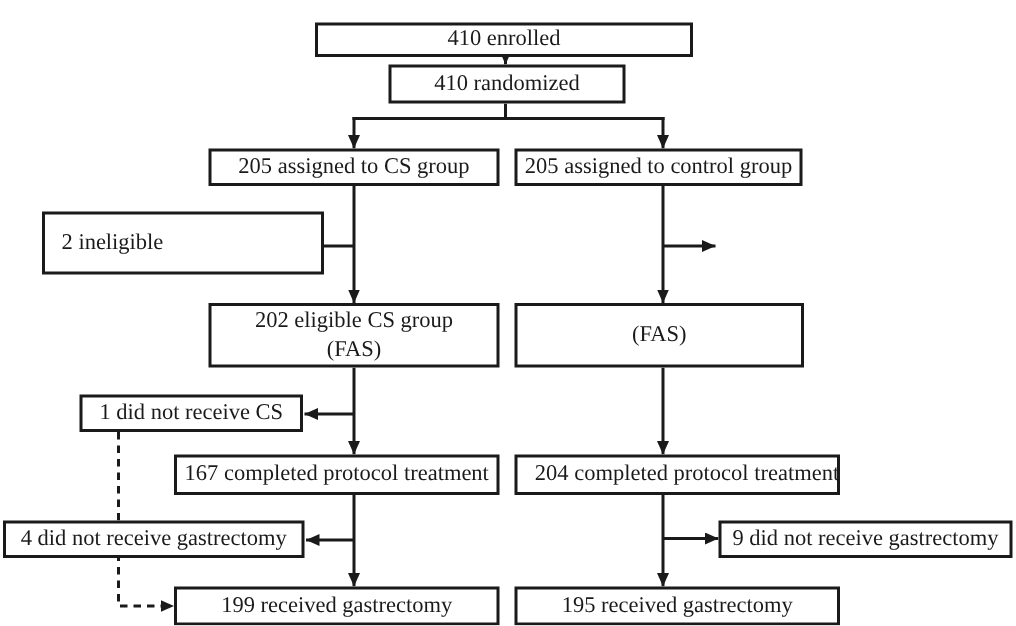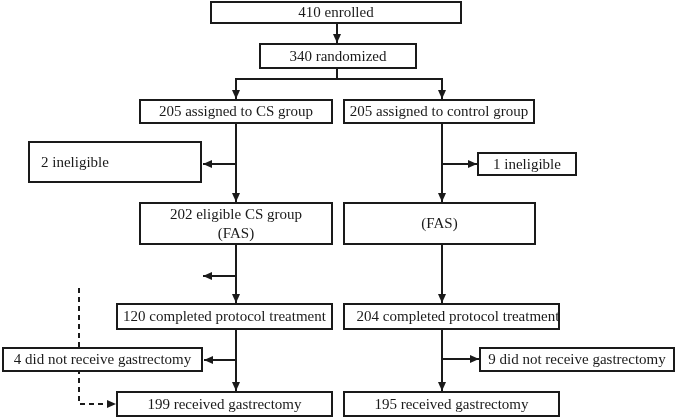--- a/index.html
+++ b/index.html
@@ -93,56 +93,56 @@
       </g>
       <g>
         <line x1="442" y1="359" x2="479" y2="359" marker-end="url(#ah)"></line>
       </g>
       <g>
         <path d="M79,288 V404 H116" stroke-dasharray="5 4" marker-end="url(#ah)"></path>
       </g>
     </g>
   </svg>
 
-  <div class="box" style="left:210px; top:1px; width:252px; height:23px;">
+  <div class="box" style="left:210px; top:15px; width:252px; height:23px;">
     <span>410 enrolled</span>
   </div>
 
   <div class="box" style="left:259px; top:43px; width:158px; height:26px;">
-    <span>340 randomized</span>
+    <span>410 randomized</span>
   </div>
 
   <div class="box" style="left:139px; top:99px; width:194px; height:25px;">
     <span>205 assigned to CS group</span>
   </div>
 
   <div class="box" style="left:343px; top:99px; width:192px; height:25px;">
     <span>205 assigned to control group</span>
   </div>
 
-  <div class="box left-align" style="left:28px; top:141px; width:174px; height:42px;">
+  <div class="box left-align" style="left:28px; top:141px; width:188px; height:42px;">
     <span>2 ineligible</span>
   </div>
 
-  <div class="box" style="left:477px; top:152px; width:100px; height:24px;">
-    <span>1 ineligible</span>
-  </div>
 
   <div class="box" style="left:139px; top:202px; width:194px; height:43px;">
     <span>202 eligible CS group</span>
     <span>(FAS)</span>
   </div>
 
   <div class="box" style="left:343px; top:202px; width:193px; height:43px;">
     <span>(FAS)</span>
   </div>
 
+  <div class="box" style="left:53px; top:263px; width:149px; height:25px;">
+    <span>1 did not receive CS</span>
+  </div>
 
   <div class="box" style="left:116px; top:303px; width:217px; height:27px;">
-    <span>120 completed protocol treatment</span>
+    <span>167 completed protocol treatment</span>
   </div>
 
   <div class="box" style="left:343px; top:303px; width:217px; height:27px;padding-left:13px;">
     <span>204 completed protocol treatment</span>
   </div>
 
   <div class="box" style="left:2px; top:347px; width:201px; height:25px;">
     <span>4 did not receive gastrectomy</span>
   </div>
 

